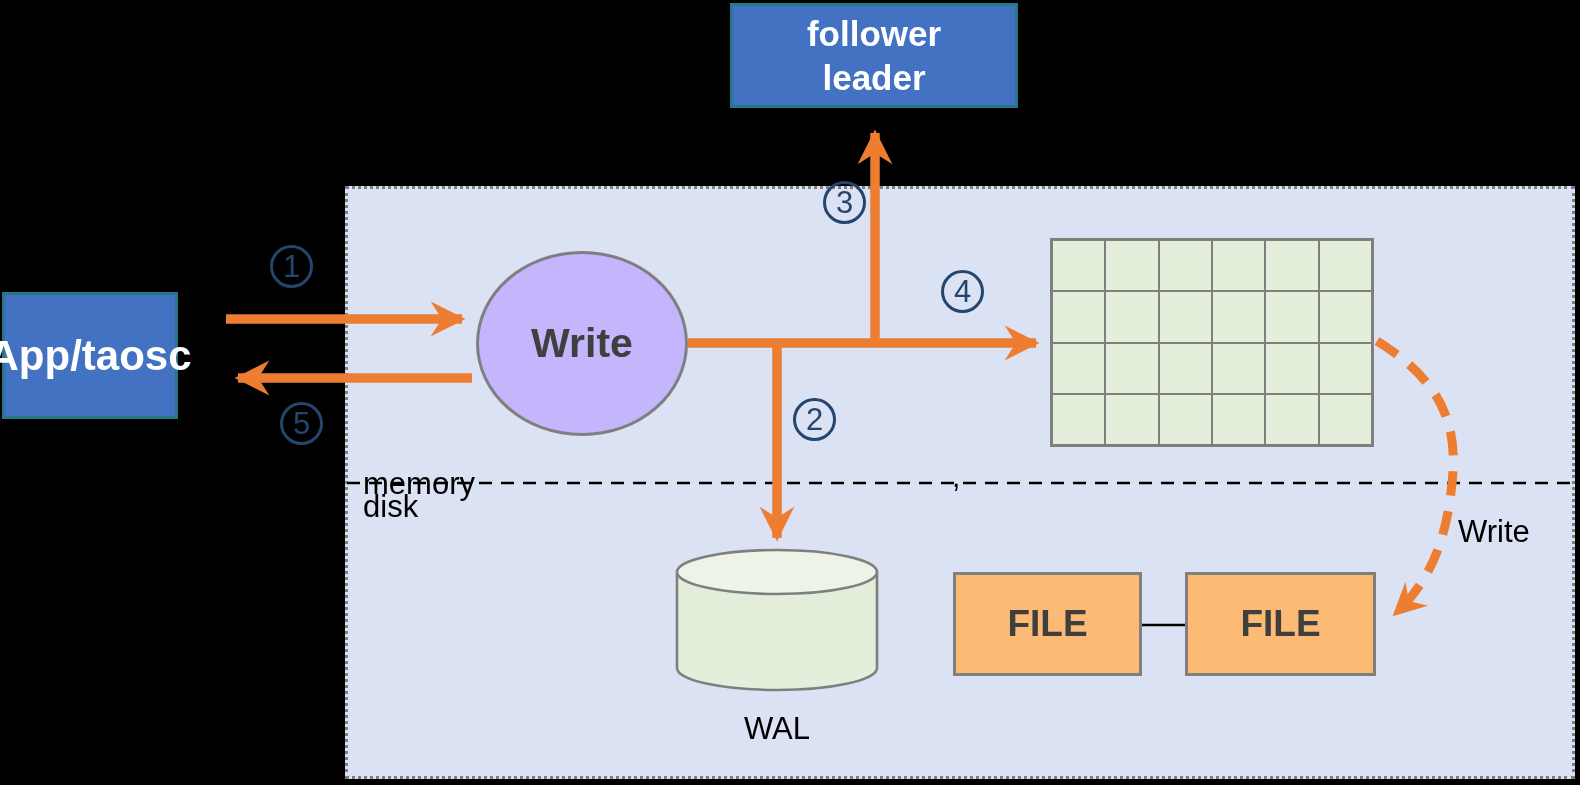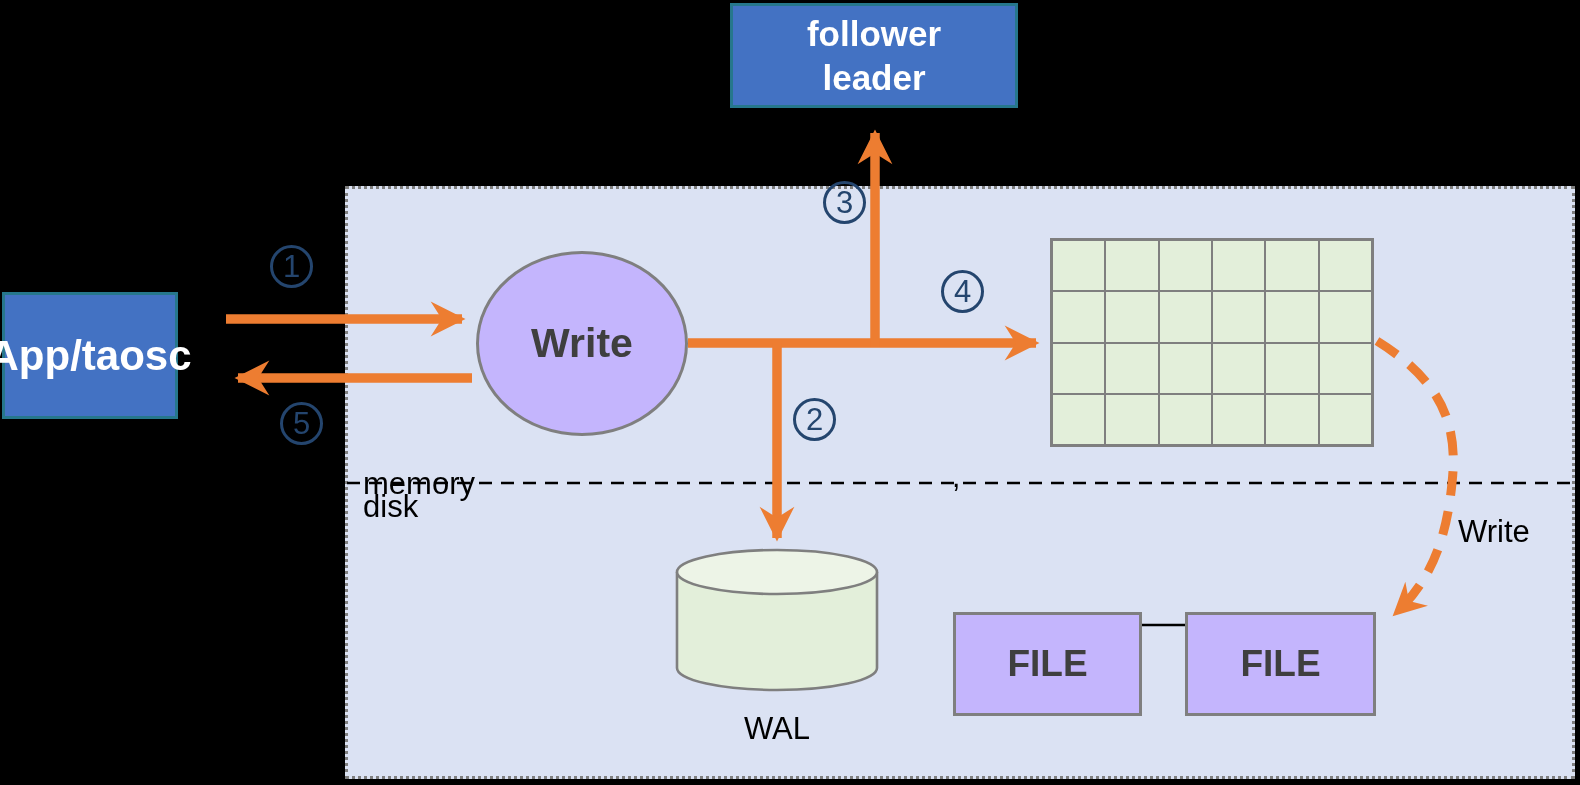--- a/index.html
+++ b/index.html
@@ -31,23 +31,23 @@
   }
   
   .mem-grid{
     position:absolute;left:1050px;top:238px;width:324px;height:209px;
     background:#7f7f7f;display:grid;grid-template-columns:repeat(6,1fr);
     grid-template-rows:repeat(4,1fr);gap:2px;padding:3px;box-sizing:border-box;
   }
   .mem-grid .cell{background:#e3efda;}
   
   .file-box{
-    position:absolute;background:#c4b5fd;border:3px solid #7f7f7f;box-sizing:border-box;
+    position:absolute;background:#fdba74;border:3px solid #7f7f7f;box-sizing:border-box;
     display:flex;align-items:center;justify-content:center;
-    color:#3f3f3f;font-weight:bold;font-size:37px;margin-top:40px;
+    color:#3f3f3f;font-weight:bold;font-size:37px;
   }
   #file-left{left:953px;top:572px;width:189px;height:104px;}
   #file-right{left:1185px;top:572px;width:191px;height:104px;}
   
   .plain-label{position:absolute;color:#000;font-size:31px;line-height:1.1;white-space:nowrap;}
   #label-memory{left:363px;top:467px;}
   #label-disk{left:363px;top:490px;}
   #label-wal{left:1050px;top:712px;width:0;}
   #label-wal span{display:inline-block;transform:translateX(-50%);position:relative;left:-273px;}
   #label-flush{left:1458px;top:515px;}

